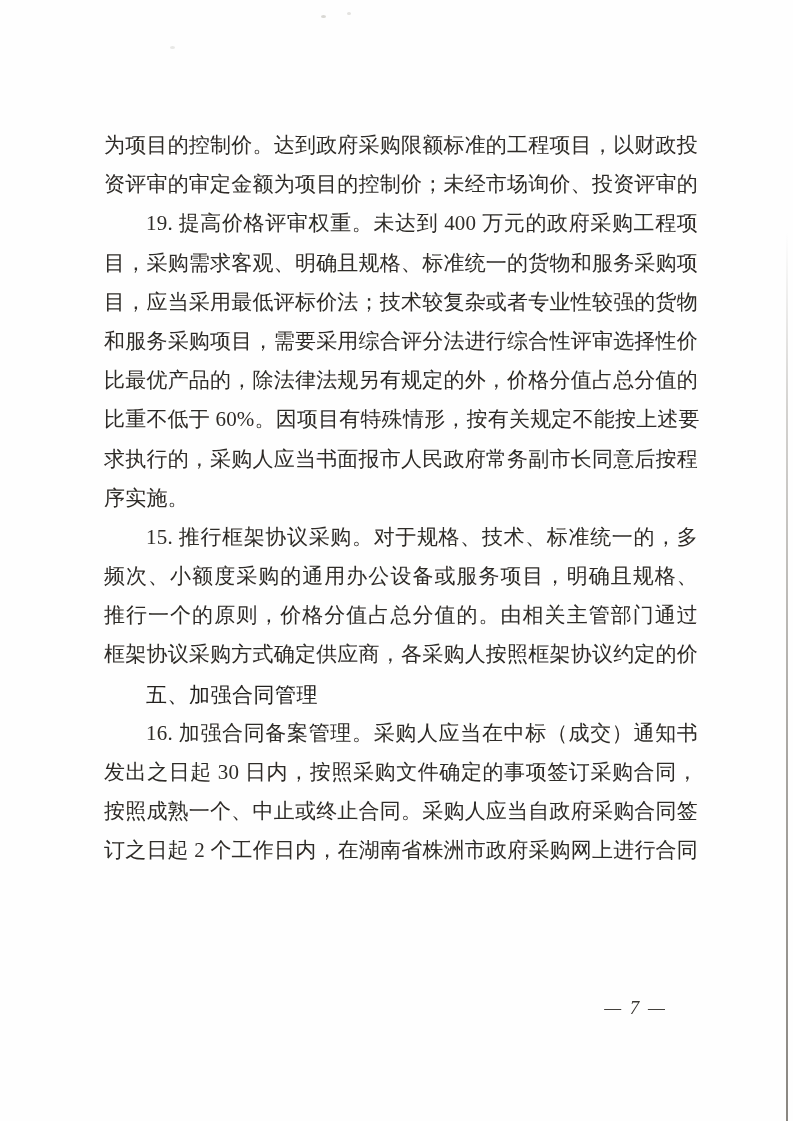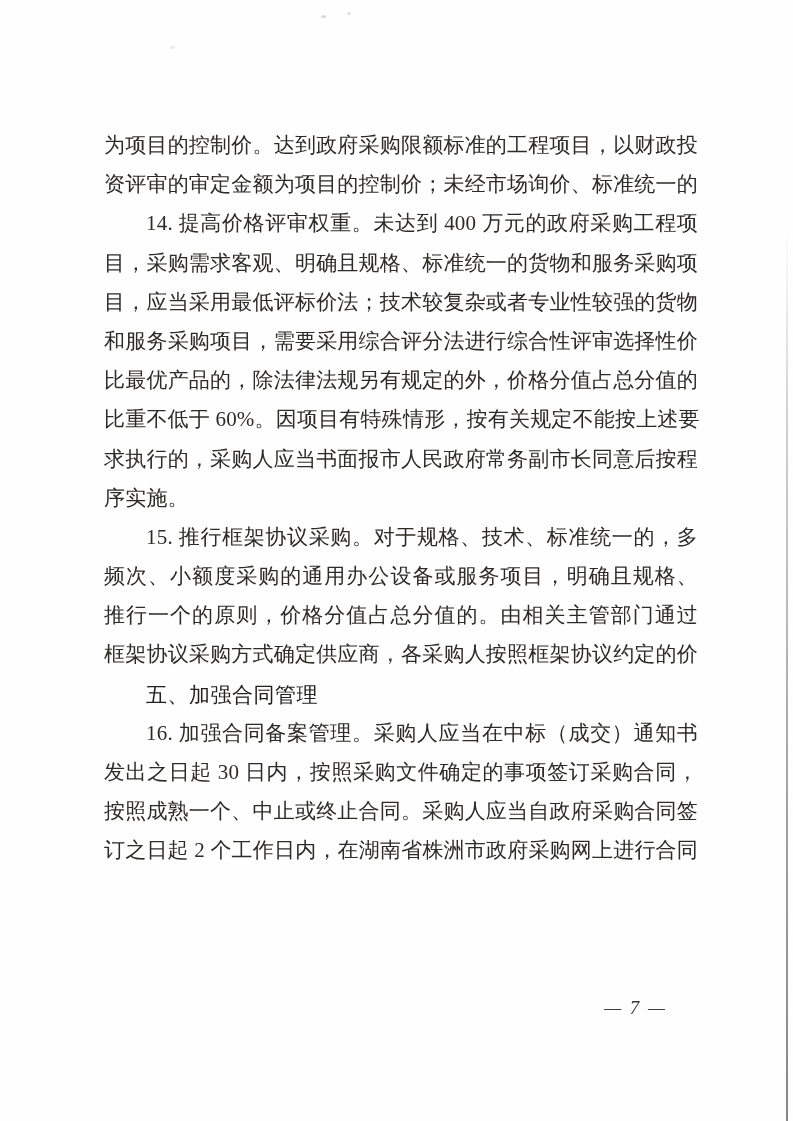--- a/index.html
+++ b/index.html
@@ -80,22 +80,22 @@
 </head>
 <body>
 
 <div class="page">
   <div class="speck s1"></div>
   <div class="speck s2"></div>
   <div class="speck s3"></div>
 
   <div class="text-block">
       <div class="line">为项目的控制价。达到政府采购限额标准的工程项目，以财政投</div>
-      <div class="line">资评审的审定金额为项目的控制价；未经市场询价、标准统一的</div>
-      <div class="line indent">14. 提高价格评审权重。未达到 400 万元的政府采购工程项</div>
+      <div class="line">资评审的审定金额为项目的控制价；未经市场询价、投资评审的</div>
+      <div class="line indent">19. 提高价格评审权重。未达到 400 万元的政府采购工程项</div>
       <div class="line">目，采购需求客观、明确且规格、标准统一的货物和服务采购项</div>
       <div class="line">目，应当采用最低评标价法；技术较复杂或者专业性较强的货物</div>
       <div class="line">和服务采购项目，需要采用综合评分法进行综合性评审选择性价</div>
       <div class="line">比最优产品的，除法律法规另有规定的外，价格分值占总分值的</div>
       <div class="line">比重不低于 60%。因项目有特殊情形，按有关规定不能按上述要</div>
       <div class="line">求执行的，采购人应当书面报市人民政府常务副市长同意后按程</div>
       <div class="line para-end">序实施。</div>
       <div class="line indent">15. 推行框架协议采购。对于规格、技术、标准统一的，多</div>
       <div class="line">频次、小额度采购的通用办公设备或服务项目，明确且规格、</div>
       <div class="line">推行一个的原则，价格分值占总分值的。由相关主管部门通过</div>

